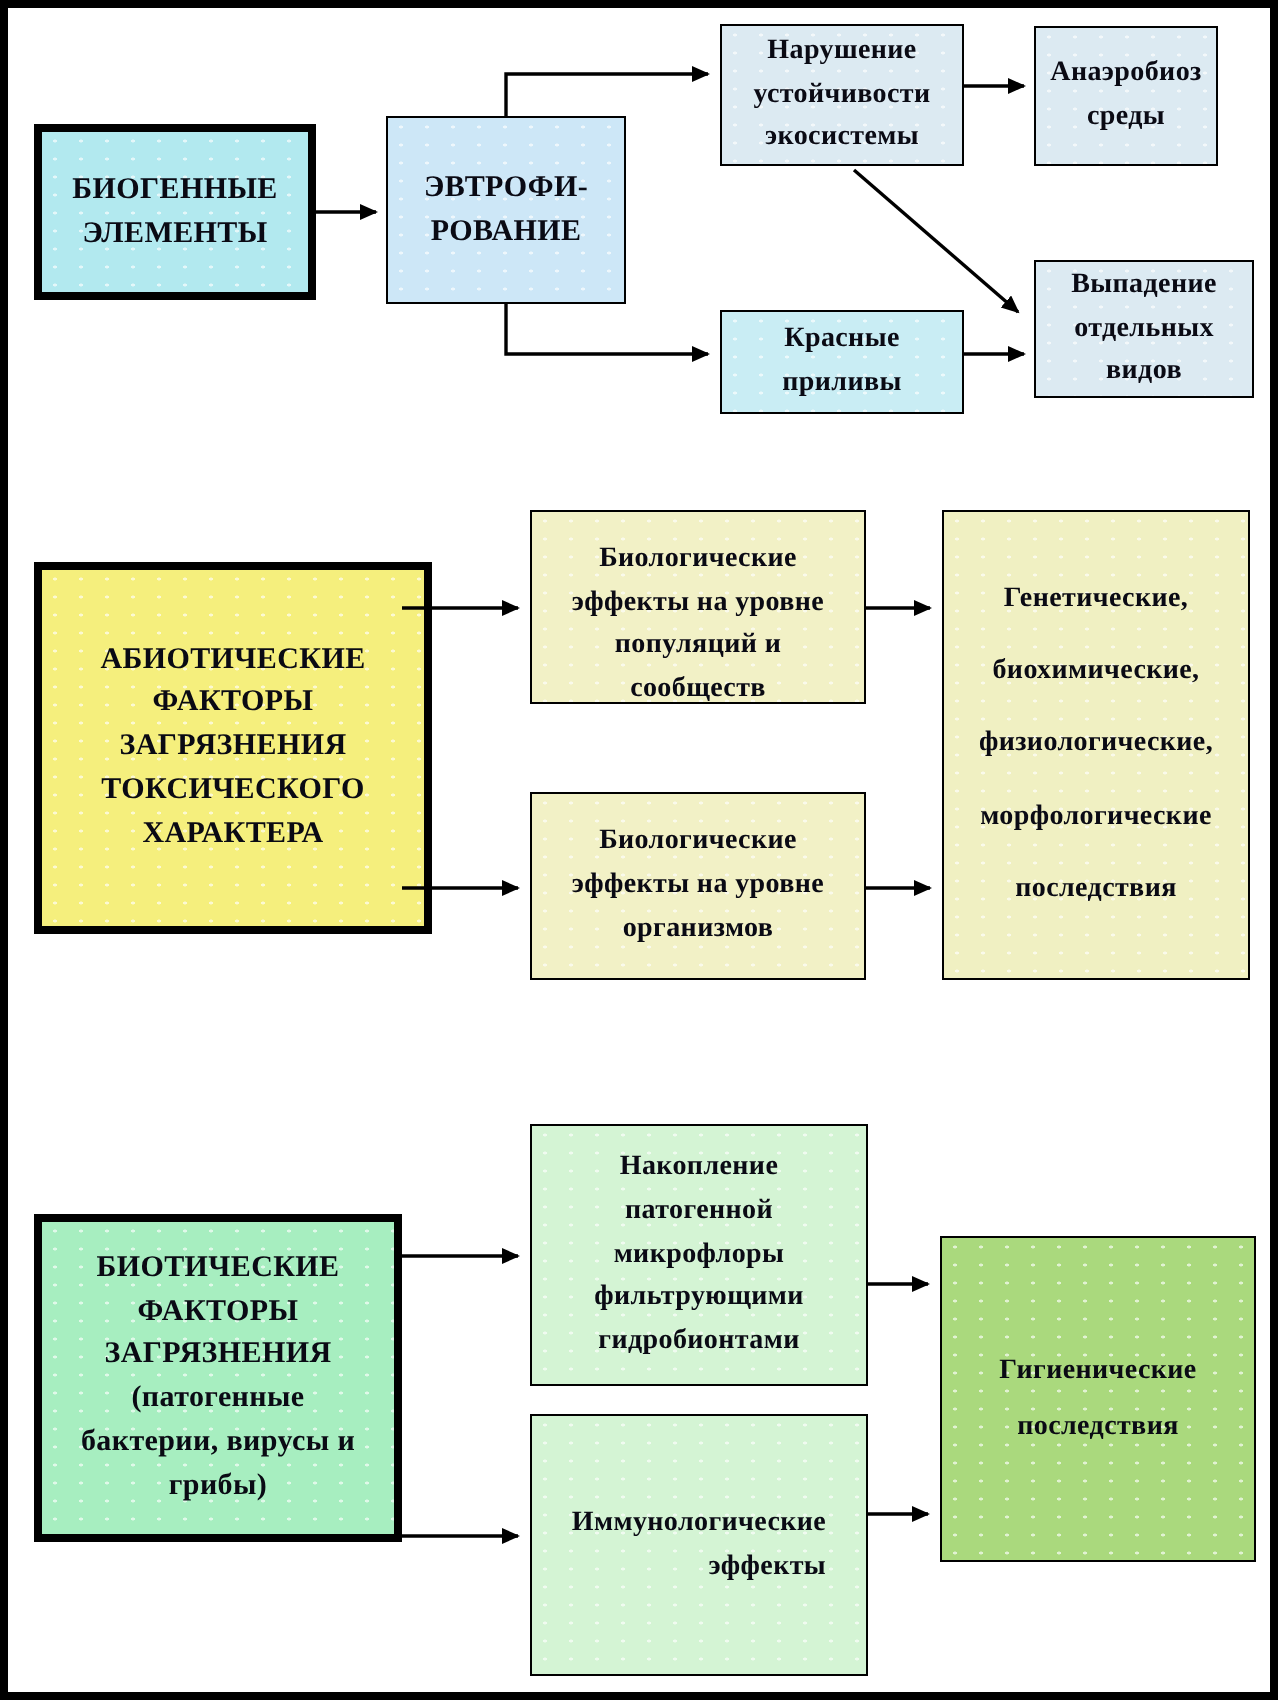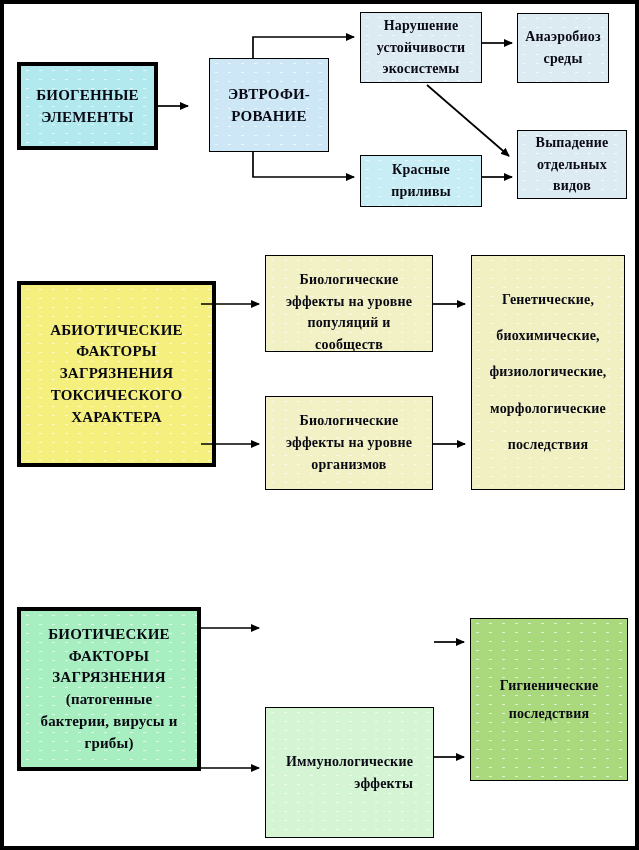--- a/index.html
+++ b/index.html
@@ -30,21 +30,21 @@
     letter-spacing:0.2px;
     border:1px solid #000;
     color:#0a0a14;
     background-image:radial-gradient(rgba(255,255,255,0.65) 1px, rgba(255,255,255,0) 1.2px);
     background-size:13px 9px;
     z-index:2;
   }
   .thick{border-width:4px;}
   
   #n-biogenic      {left:17px;  top:62px;  width:141px; height:88px; font-size:15px; line-height:1.5;}
-  #n-eutro         {left:193px; top:58px;  width:120px; height:94px; font-size:15px; line-height:1.5;margin-left:16px;}
+  #n-eutro         {left:193px; top:58px;  width:120px; height:94px; font-size:15px; line-height:1.5;}
   #n-disruption    {left:360px; top:12px;  width:122px; height:71px;}
   #n-anaerobiosis  {left:517px; top:13px;  width:92px; height:70px;}
   #n-red-tides     {left:360px; top:155px; width:122px; height:52px;}
   #n-species-loss  {left:517px; top:130px; width:110px; height:69px;}
   #n-abiotic       {left:17px;  top:281px; width:199px; height:186px; font-size:15px; line-height:1.45;}
   #n-populations   {left:265px; top:255px; width:168px; height:97px; align-items:flex-start; padding-top:13px; overflow:hidden;}
   #n-organisms     {left:265px; top:396px; width:168px; height:94px;}
   #n-consequences  {left:471px; top:255px; width:154px; height:235px; line-height:2.6;}
   #n-biotic        {left:17px;  top:607px; width:184px; height:164px; font-size:15px; line-height:1.45;}
   #n-accumulation  {left:265px; top:562px; width:169px; height:131px;}
@@ -116,17 +116,22 @@
 физиологические,
 морфологические
 последствия</div>
 
   <div class="node thick" id="n-biotic" style="background-color: rgb(167, 238, 192);">БИОТИЧЕСКИЕ
 ФАКТОРЫ
 ЗАГРЯЗНЕНИЯ
 (патогенные
 бактерии, вирусы и
 грибы)</div>
+  <div class="node" id="n-accumulation" style="background-color: rgb(212, 244, 212);">Накопление
+патогенной
+микрофлоры
+фильтрующими
+гидробионтами</div>
   <div class="node" id="n-immunological" style="background-color: rgb(212, 244, 212);">Иммунологические
 эффекты</div>
   <div class="node" id="n-hygienic" style="background-color: rgb(170, 217, 125);">Гигиенические
 последствия</div>
 </div>
 
 </body></html>

